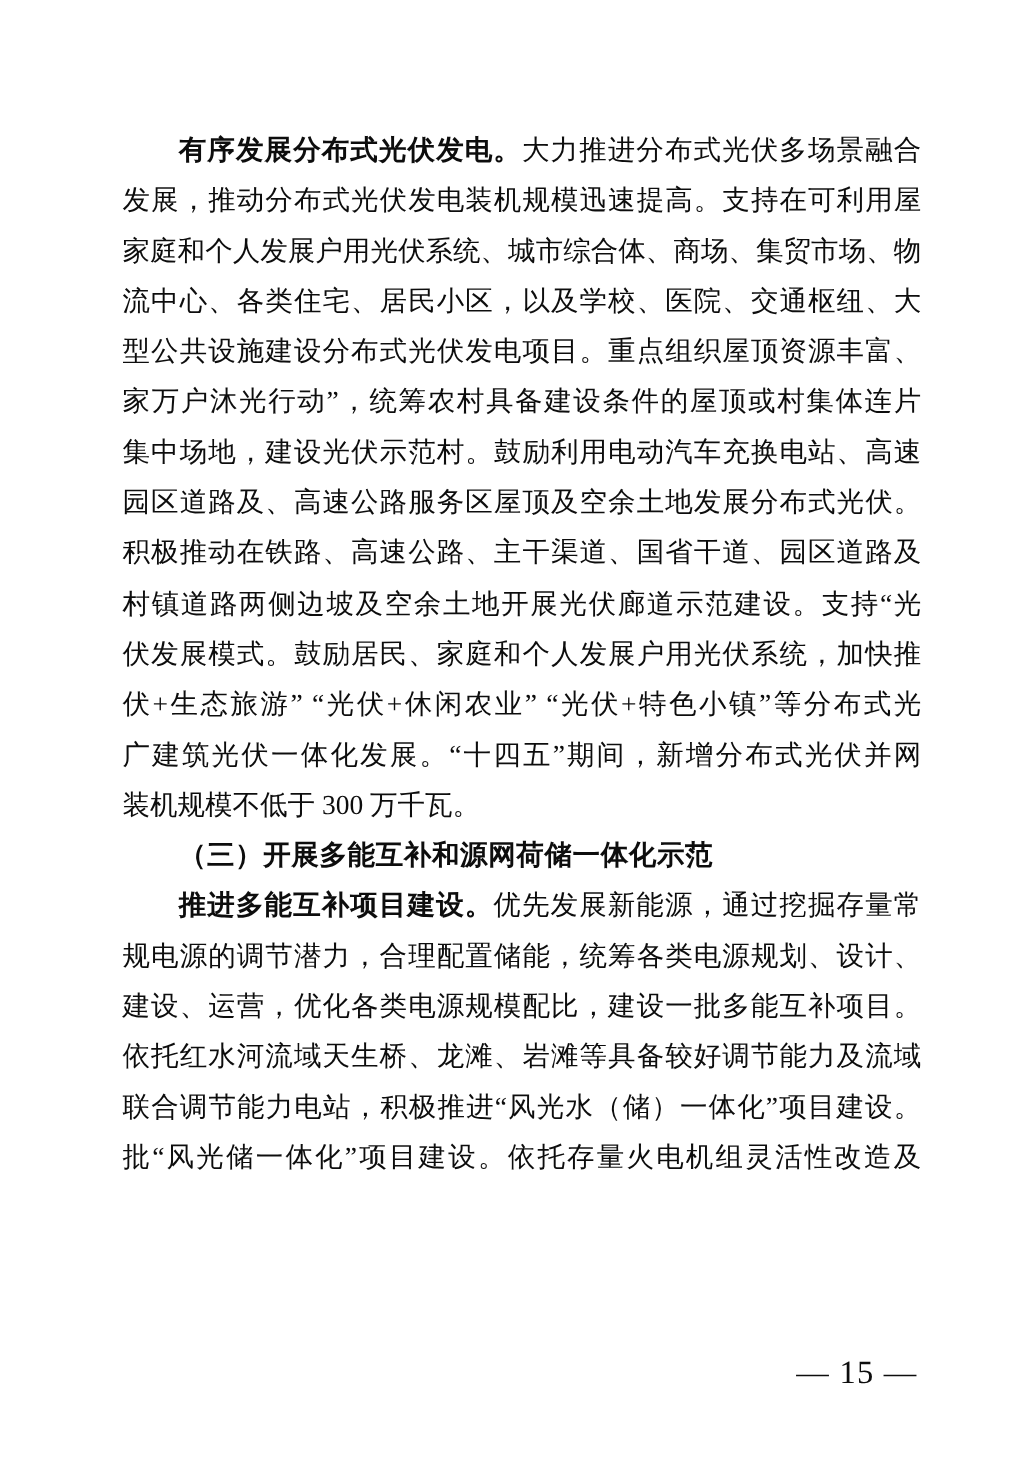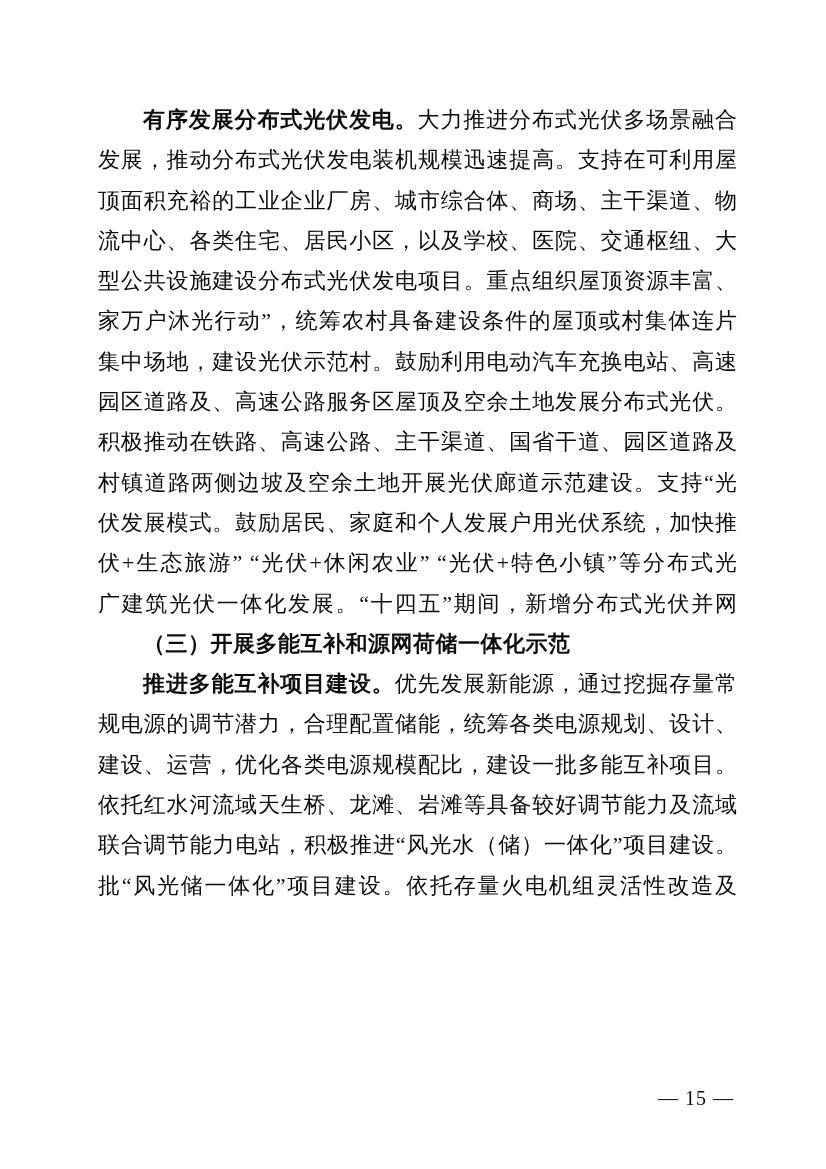--- a/index.html
+++ b/index.html
@@ -43,43 +43,44 @@
   }
   .ln.heading b {
     font-weight: 700;
     letter-spacing: 0.5px;
     text-align: center;
   }
   .footer {
     position: absolute;
     top: 1085px;
     right: 92px;
-    font-size: 20px;
+    font-size: 26px;
     line-height: 26px;
     color: #0d0d0d;
     letter-spacing: 1px;
   }
 </style>
 </head>
 <body>
 
 <div class="doc">
   <div class="ln ind"><b>有序发展分布式光伏发电。</b><span>大力推进分布式光伏多场景融合</span></div>
   <div class="ln"><span>发展，推动分布式光伏发电装机规模迅速提高。支持在可利用屋</span></div>
-  <div class="ln"><span>顶面积充裕的工业企业厂房、城市综合体、商场、主干渠道、物</span></div>
+  <div class="ln"><span>家庭和个人发展户用光伏系统、城市综合体、商场、集贸市场、物</span></div>
   <div class="ln"><span>流中心、各类住宅、居民小区，以及学校、医院、交通枢纽、大</span></div>
   <div class="ln"><span>型公共设施建设分布式光伏发电项目。重点组织屋顶资源丰富、</span></div>
   <div class="ln"><span>家万户沐光行动”，统筹农村具备建设条件的屋顶或村集体连片</span></div>
   <div class="ln"><span>集中场地，建设光伏示范村。鼓励利用电动汽车充换电站、高速</span></div>
   <div class="ln"><span>园区道路及、高速公路服务区屋顶及空余土地发展分布式光伏。</span></div>
   <div class="ln"><span>积极推动在铁路、高速公路、主干渠道、国省干道、园区道路及</span></div>
   <div class="ln"><span>村镇道路两侧边坡及空余土地开展光伏廊道示范建设。支持“光</span></div>
   <div class="ln"><span>伏发展模式。鼓励居民、家庭和个人发展户用光伏系统，加快推</span></div>
   <div class="ln"><span>伏+生态旅游” “光伏+休闲农业” “光伏+特色小镇”等分布式光</span></div>
   <div class="ln"><span>广建筑光伏一体化发展。“十四五”期间，新增分布式光伏并网</span></div>
+  <div class="ln end"><span>装机规模不低于 300 万千瓦。</span></div>
   <div class="ln ind end heading"><b>（三）开展多能互补和源网荷储一体化示范</b></div>
   <div class="ln ind"><b>推进多能互补项目建设。</b><span>优先发展新能源，通过挖掘存量常</span></div>
   <div class="ln"><span>规电源的调节潜力，合理配置储能，统筹各类电源规划、设计、</span></div>
   <div class="ln"><span>建设、运营，优化各类电源规模配比，建设一批多能互补项目。</span></div>
   <div class="ln"><span>依托红水河流域天生桥、龙滩、岩滩等具备较好调节能力及流域</span></div>
   <div class="ln"><span>联合调节能力电站，积极推进“风光水（储）一体化”项目建设。</span></div>
   <div class="ln"><span>批“风光储一体化”项目建设。依托存量火电机组灵活性改造及</span></div>
 </div>
 
 <div class="footer">— 15 —</div>

